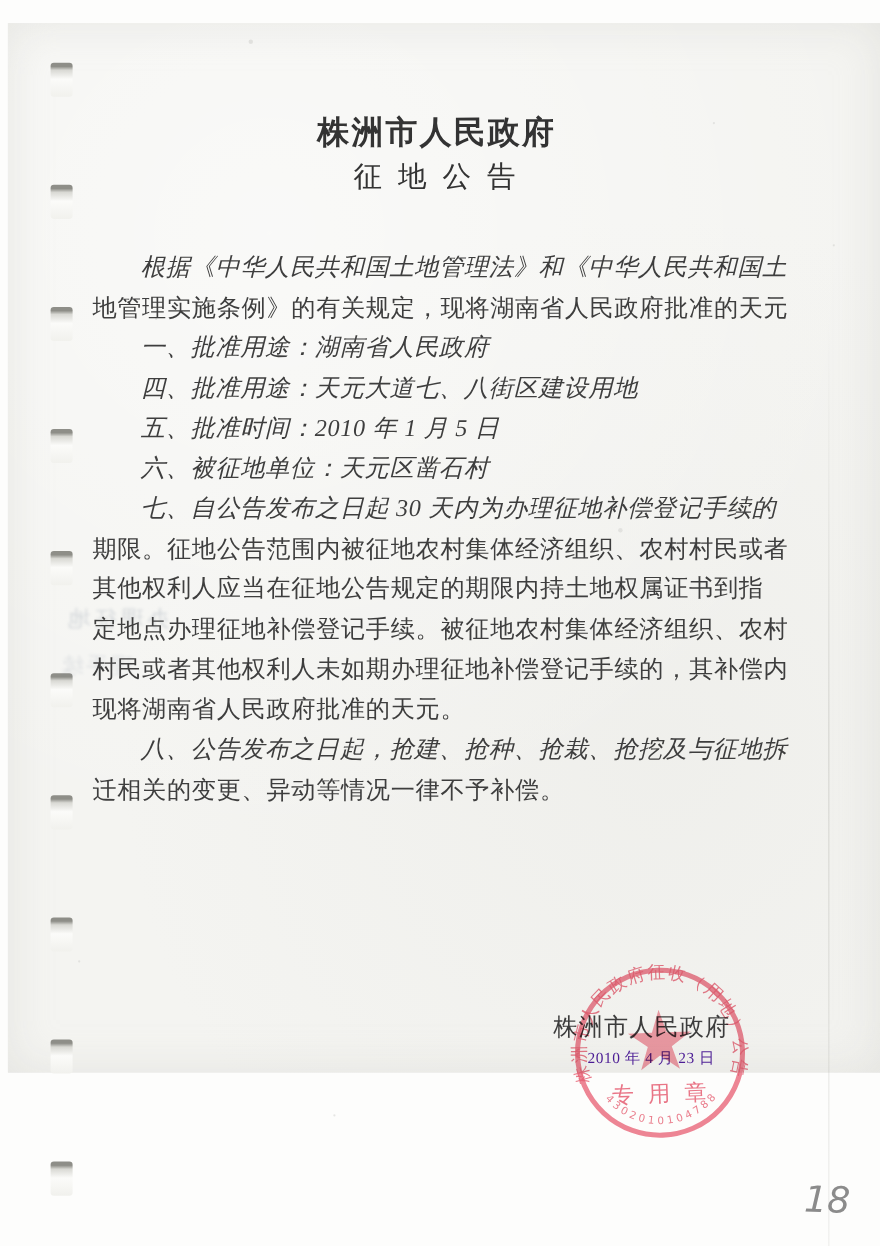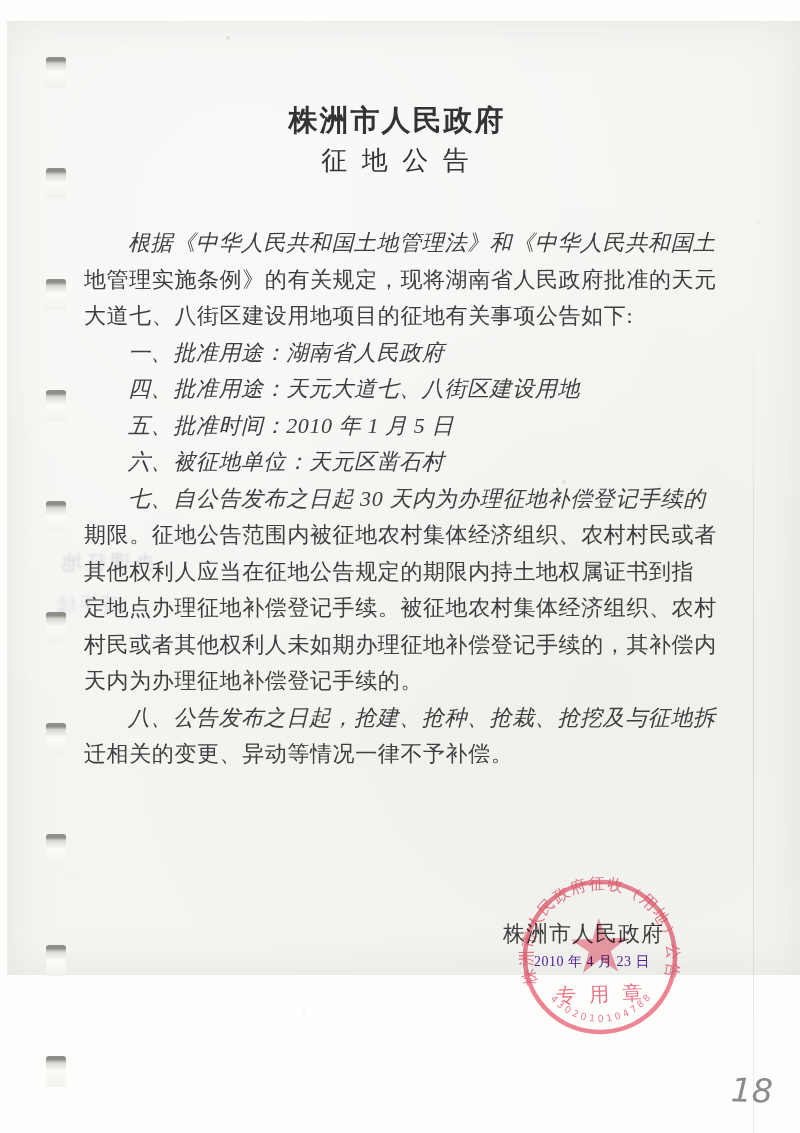--- a/index.html
+++ b/index.html
@@ -93,31 +93,30 @@
 
   <div class="ghost ghost1">办理征地</div>
   <div class="ghost ghost2">理手续</div>
 
   <div class="title1">株洲市人民政府</div>
   <div class="title2">征 地 公 告</div>
 
   <div class="doc-body">
     <div class="line indent">根据《中华人民共和国土地管理法》和《中华人民共和国土</div>
     <div class="line">地管理实施条例》的有关规定，现将湖南省人民政府批准的天元</div>
-    <div class="line">大道七、八街区建设用地项目的征地有关事项公告如下:</div>
     <div class="line indent">一、批准用途：湖南省人民政府</div>
     <div class="line indent">四、批准用途：天元大道七、八街区建设用地</div>
     <div class="line indent">五、批准时间：2010 年 1 月 5 日</div>
     <div class="line indent">六、被征地单位：天元区凿石村</div>
     <div class="line indent">七、自公告发布之日起 30 天内为办理征地补偿登记手续的</div>
     <div class="line">期限。征地公告范围内被征地农村集体经济组织、农村村民或者</div>
     <div class="line">其他权利人应当在征地公告规定的期限内持土地权属证书到指</div>
     <div class="line">定地点办理征地补偿登记手续。被征地农村集体经济组织、农村</div>
     <div class="line">村民或者其他权利人未如期办理征地补偿登记手续的，其补偿内</div>
-    <div class="line">天内为办理征地补偿登记手续的。</div>
+    <div class="line">现将湖南省人民政府批准的天元。</div>
     <div class="line indent">八、公告发布之日起，抢建、抢种、抢栽、抢挖及与征地拆</div>
     <div class="line">迁相关的变更、异动等情况一律不予补偿。</div>
   </div>
 
   <div class="sig-name">株洲市人民政府</div>
   <div class="sig-date">2010 年 4 月 23 日</div>
 
   <div class="stamp">
     <svg width="164" height="164" viewBox="-82 -82 164 164">
       <circle cx="0" cy="0" r="75" fill="none" stroke="rgba(232,86,108,0.78)" stroke-width="4.6"></circle>

